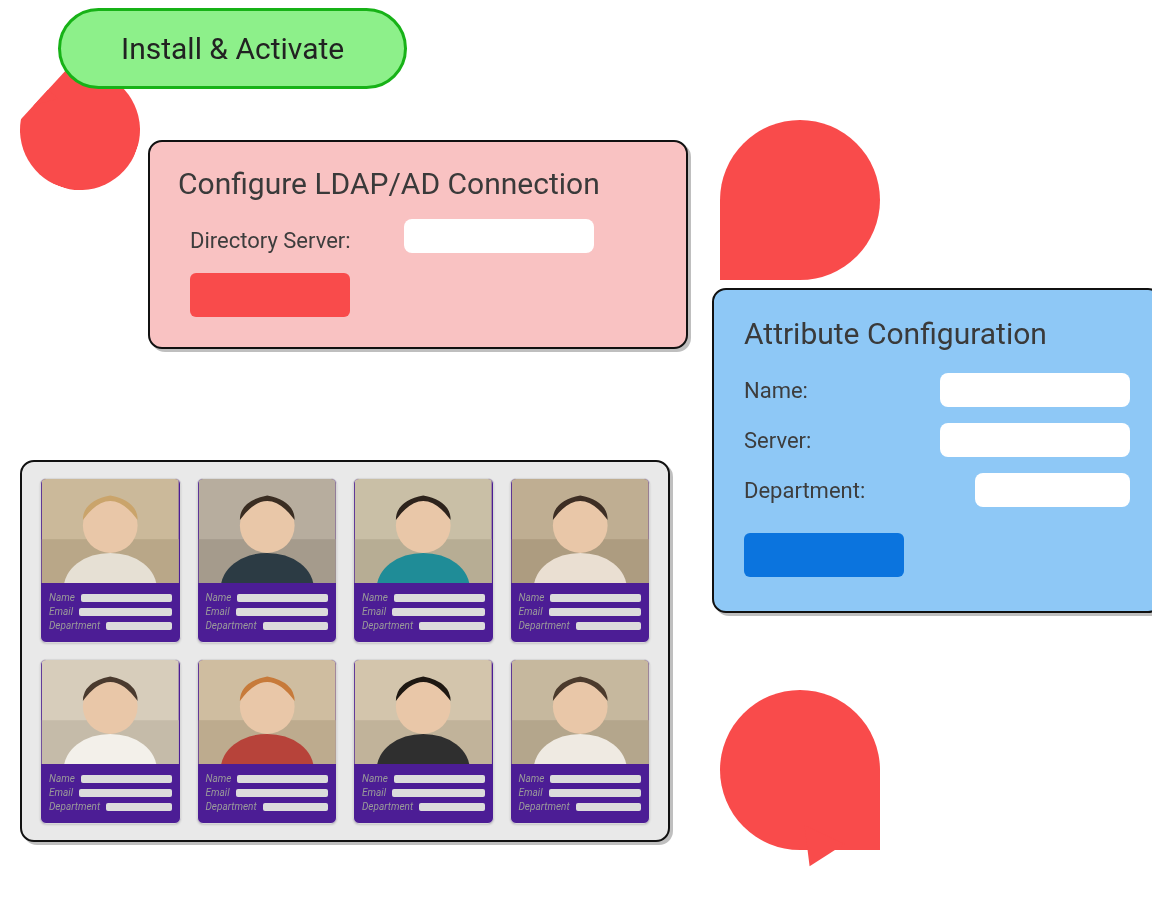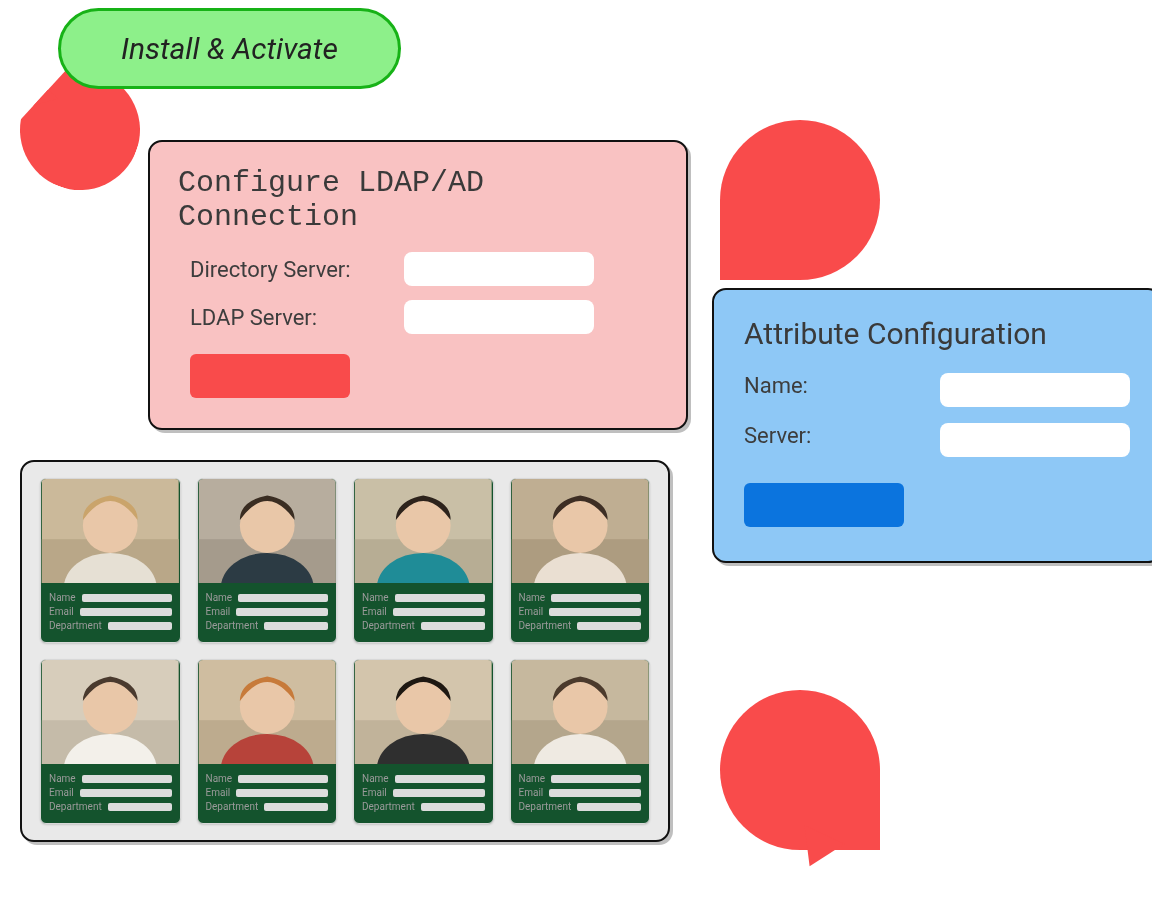--- a/index.html
+++ b/index.html
@@ -59,44 +59,42 @@
   .install-pill {
     position: absolute;
     top: 8px; left: 58px;
     background: #8df08a;
     border: 3px solid #17b217;
     border-radius: 44px;
     padding: 20px 60px;
     font-size: 30px;
     color: #222;
     font-weight: 400;
-    font-style: italic;
   }
 
   
   .ldap-card {
     position: absolute;
     top: 140px; left: 148px;
     width: 540px;
     background: #f9c2c2;
     border: 2px solid #111;
     border-radius: 14px;
     padding: 24px 28px 26px 28px;
     box-shadow: 3px 3px 0 rgba(0,0,0,0.25);
   }
   .ldap-card h2 {
     font-size: 30px;
     font-weight: 400;
     color: #3a3a3a;
     margin-bottom: 18px;
-    font-family: Liberation Mono, monospace;
   }
   .ldap-row {
     display: flex;
-    align-items: center;
+    align-items: flex-end;
     margin: 8px 0 14px 12px;
     gap: 14px;
   }
   .ldap-row label {
     font-size: 22px;
     color: #3d3d3d;
     width: 200px;
   }
   .ldap-row input {
     background:#fff;
@@ -129,21 +127,21 @@
     z-index: 20;
   }
   .attr-card h2 {
     font-size: 30px;
     font-weight: 400;
     color: #3a3a3a;
     margin-bottom: 22px;
   }
   .attr-row {
     display:flex;
-    align-items:flex-start;
+    align-items:center;
     justify-content:space-between;
     margin-bottom:16px;
   }
   .attr-row label{
     font-size:22px;
     color:#3d3d3d;
   }
   .attr-row input{
     background:#fff;
     border:none;
@@ -173,25 +171,26 @@
     padding:16px 18px;
     box-shadow:3px 3px 0 rgba(0,0,0,0.25);
     z-index:5;
   }
   .people-grid{
     display:grid;
     grid-template-columns: repeat(4, 1fr);
     gap:16px;
   }
   .person-card{
-    background:#14532d;
+    background:#4c1d95;
     border:1px solid #d8d8d8;
     border-radius:6px;
     overflow:hidden;
     box-shadow:0 1px 2px rgba(0,0,0,0.15);
+    font-style:italic;
   }
   .person-photo{
     width:100%;
     height:104px;
     display:block;
   }
   .person-photo svg{ width:100%; height:100%; display:block;}
   .person-info{
     padding:6px 8px 8px 8px;
   }
@@ -220,39 +219,39 @@
 <div class="arrow arrow3"></div>
 
 <div class="install-pill">
   <span>Install &amp; Activate</span>
 </div>
 
 <div class="ldap-card">
   <h2>Configure LDAP/AD Connection</h2>
   <div class="ldap-row">
     <label>Directory Server:</label>
-    <input type="text" value="" style="">
-  </div>
-  <div class="ldap-row">
-    <label>LDAP Server:</label>
     <input type="text" value="" style="">
   </div>
   <button class="ldap-submit"></button>
 </div>
 
 <div class="attr-card">
   <h2>Attribute Configuration</h2>
   <div class="attr-row">
     <label>Name:</label>
     <input type="text" value="" style="">
   </div>
   <div class="attr-row">
     <label>Server:</label>
     <input type="text" value="" style="">
   </div>
+  <div class="attr-row dept">
+    <label>Department:</label>
+    <input type="text" value="" style="">
+  </div>
   <button class="attr-submit"></button>
 </div>
 
 <div class="people-panel">
   <div class="people-grid" id="people-grid">
       <div class="person-card">
     <span class="person-photo">
       <svg viewBox="0 0 100 76">
         <rect width="100" height="76" fill="#cbb99a"></rect>
         <rect x="0" y="44" width="100" height="32" fill="#b9a788"></rect>

